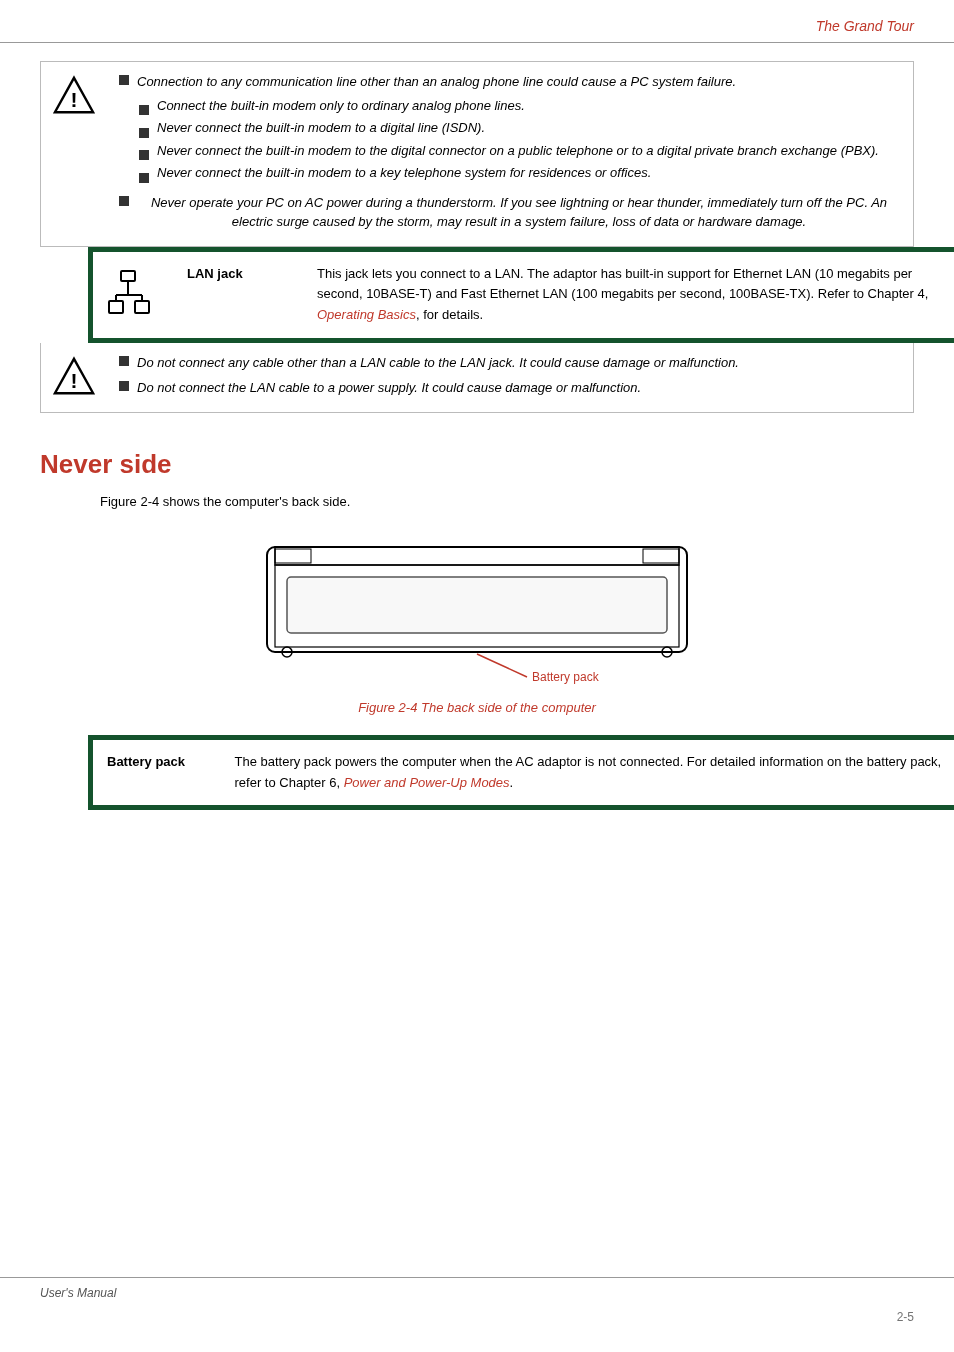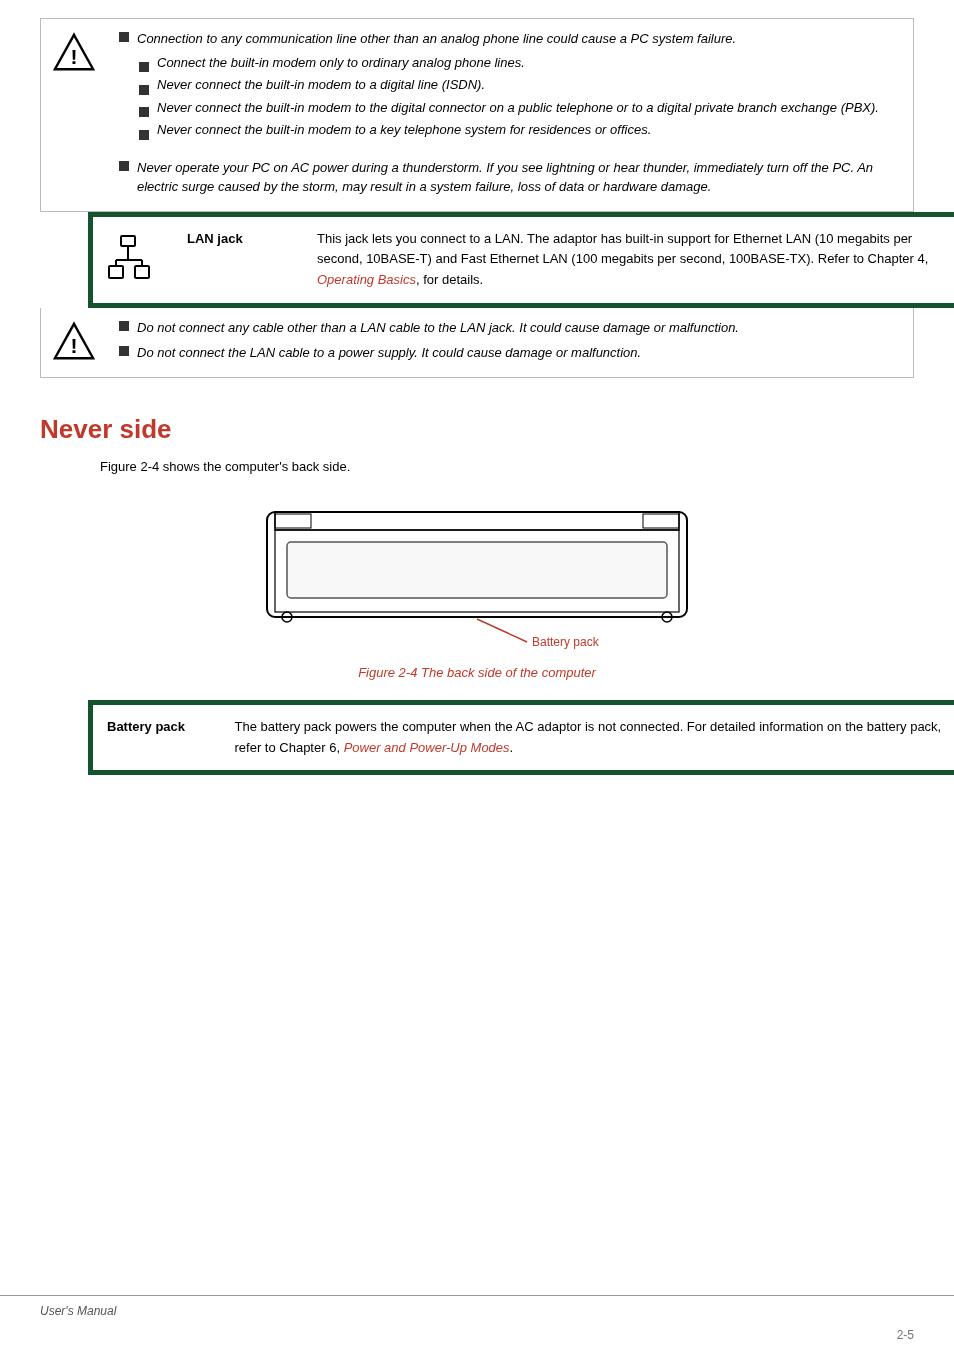--- a/index.html
+++ b/index.html
@@ -196,20 +196,23 @@
       color: #737373;
       font-size: 12px;
       margin-top: 24px;
     }
   </style>
 </head>
 <body>
 
 <div class="page">
 
+  <div class="header">
+    <span class="header-title">The Grand Tour</span>
+  </div>
 
   <div class="content">
 
     <table class="warning-table">
       <tbody>
           <tr>
         <td class="icon-cell">
           
           <svg class="warn-icon" viewBox="0 0 44 44" width="44" height="44">
             <polygon points="22,4 42,40 2,40" fill="none" stroke="#000" stroke-width="2.5"></polygon>
@@ -237,21 +240,21 @@
             <li>
               <span class="sq-bullet"></span>
               <span>Never connect the built-in modem to the digital connector on a public telephone or to a digital private branch exchange (PBX).</span>
             </li>
             <li>
               <span class="sq-bullet"></span>
               <span>Never connect the built-in modem to a key telephone system for residences or offices.</span>
             </li>
           </ul>
 
-          <ul class="bullet-list" style="margin-top:18px;">
+          <ul class="bullet-list" style="margin-top:10px;text-align:center;">
             <li>
               <span class="sq-bullet"></span>
               <span>Never operate your PC on AC power during a thunderstorm. If you see lightning or hear thunder, immediately turn off the PC. An electric surge caused by the storm, may result in a system failure, loss of data or hardware damage.</span>
             </li>
           </ul>
         </td>
       </tr>
     </tbody>
       </table>
 

